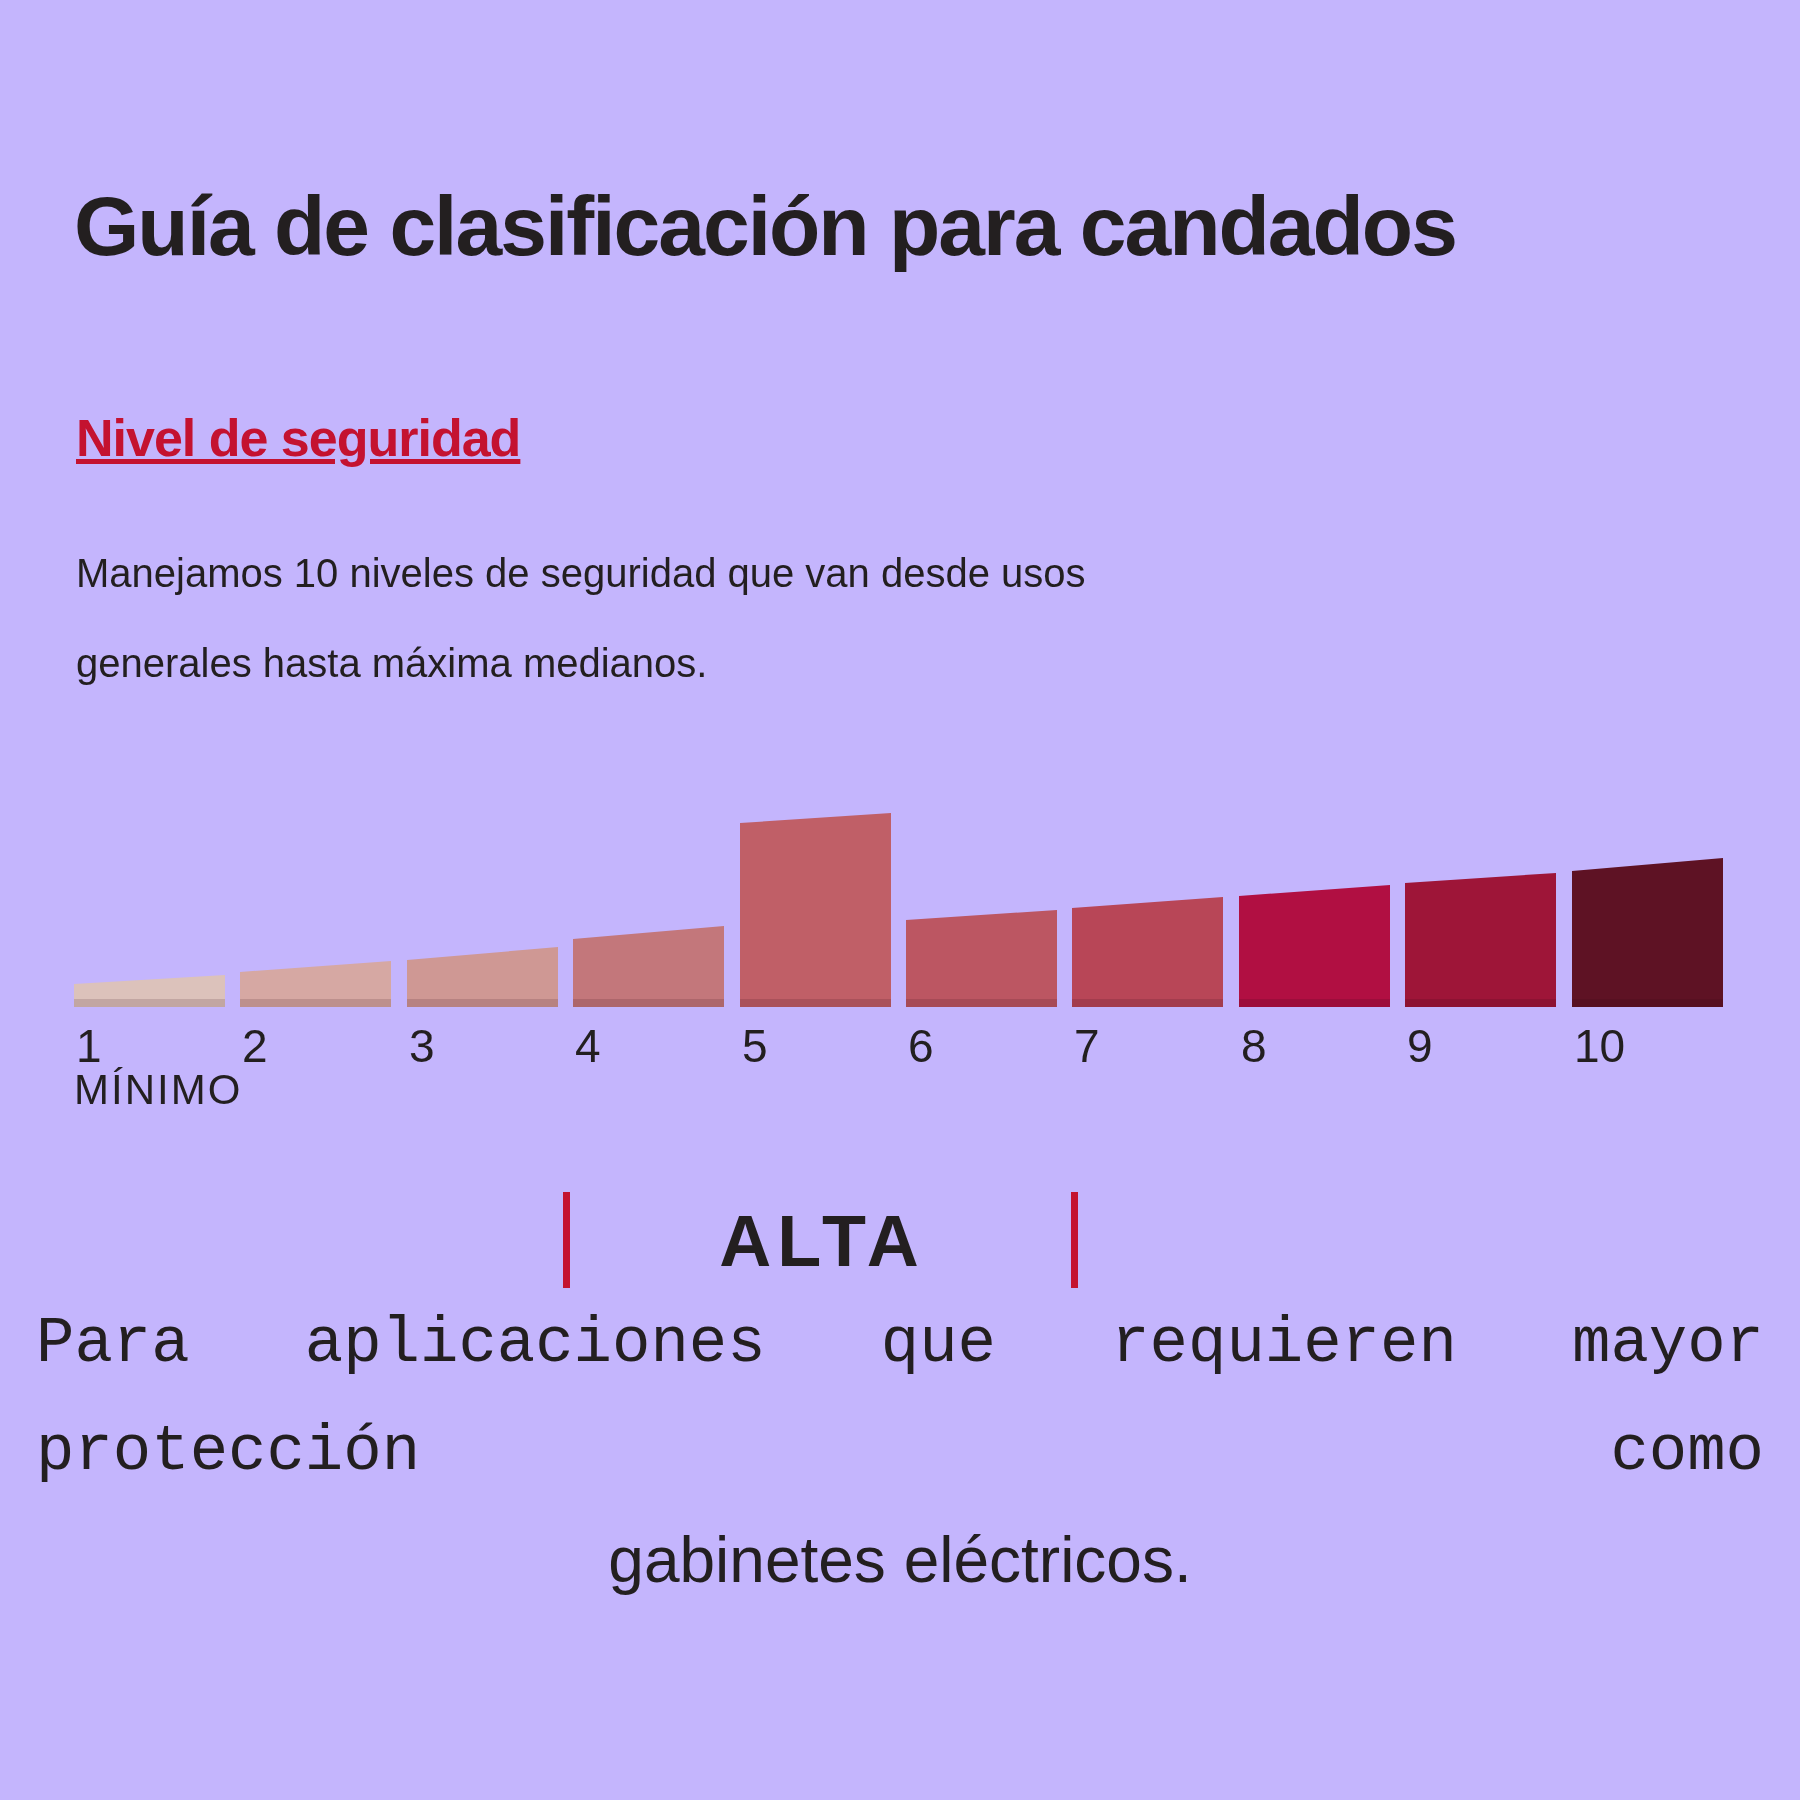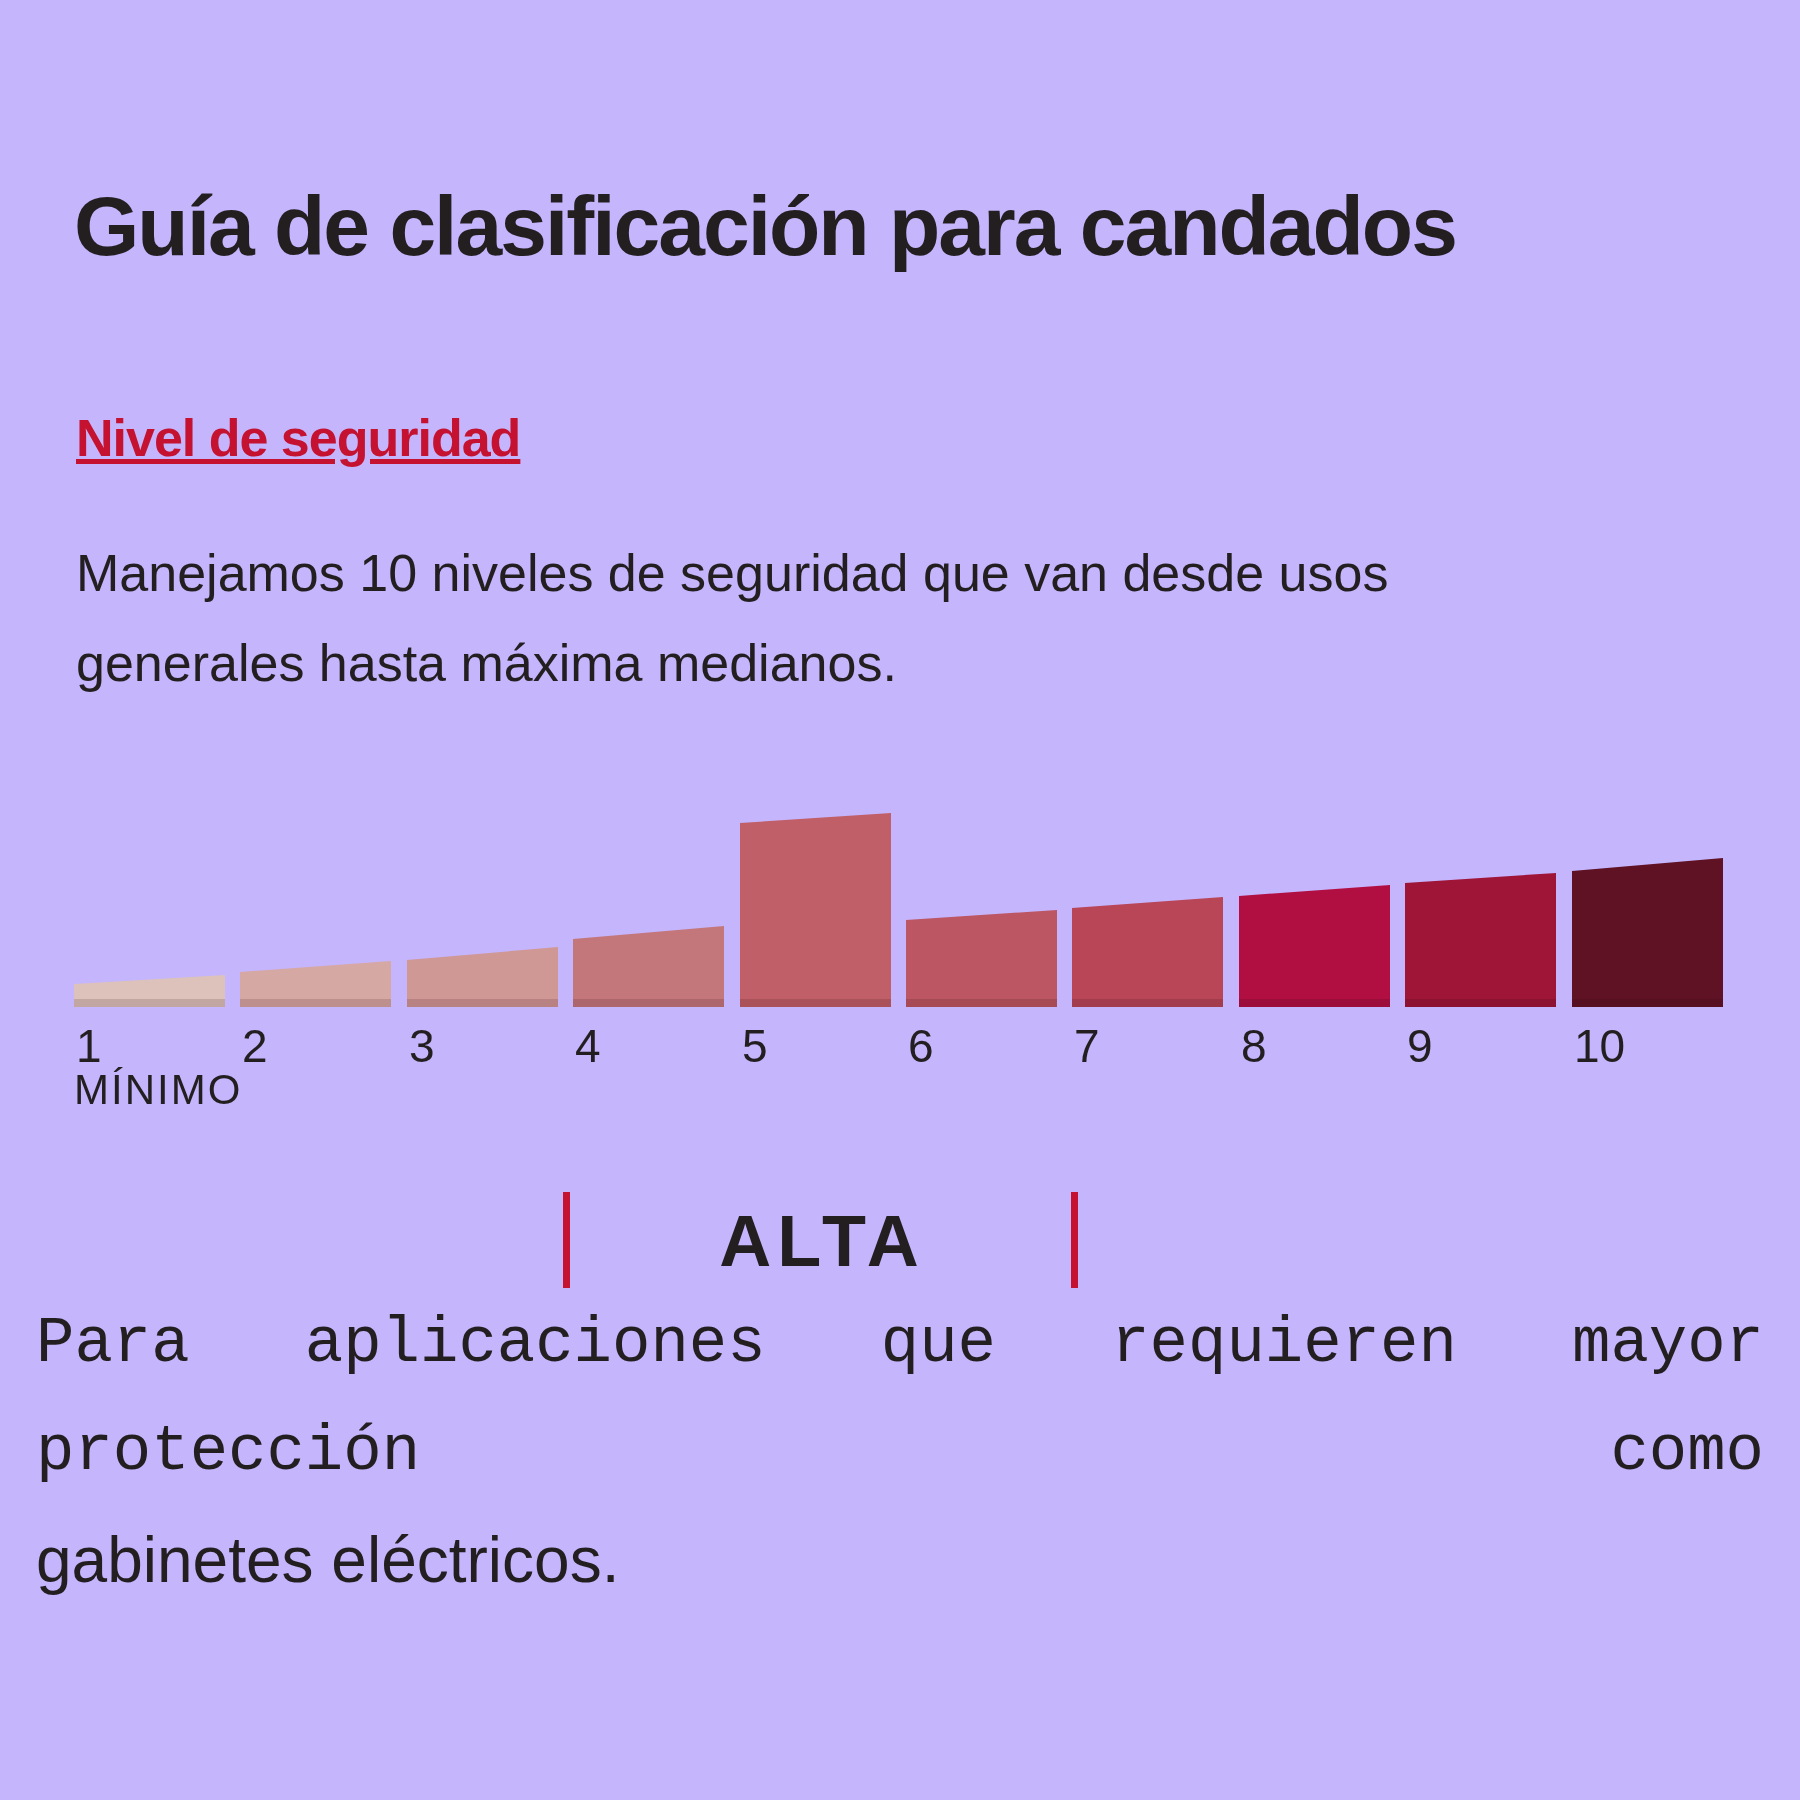--- a/index.html
+++ b/index.html
@@ -22,21 +22,21 @@
   #section-heading{
     left:76px;top:408px;
     font-size:52px;font-weight:bold;
     letter-spacing:-1px;
     font-stretch:condensed;
     white-space:nowrap;
     text-decoration:underline;
   }
   #intro-text{
     left:76px;top:528px;
-    font-size:52px;line-height:90px;
+    font-size:40px;line-height:90px;
     font-stretch:condensed;
     white-space:nowrap;
   }
   #chart{
     left:0;top:750px;
     width:1800px;height:380px;
   }
   .tick-num{
     font-family:"Liberation Sans","DejaVu Sans",sans-serif;
     font-size:46px;fill:#231f20;font-stretch:condensed;
@@ -56,21 +56,21 @@
     font-size:72px;font-weight:bold;
     letter-spacing:6px;
     font-stretch:condensed;
     white-space:nowrap;
   }
   #footer-paragraph{
     left:36px;top:1290px;width:1728px;
     font-size:64px;line-height:108px;
     font-stretch:condensed;
   }
-  .footer-line{width:100%;}
+  .footer-line{width:100%;text-align:center;}
   .footer-line.justified{text-align:justify;text-align-last:justify;font-family:Liberation Mono, monospace;}
 </style>
 </head>
 <body>
 
 <div id="canvas" style="color: rgb(35, 31, 32);">
 
   <div id="page-title" class="abs">Guía de clasificación para candados</div>
 
   <div id="section-heading" class="abs" style="color: rgb(196, 18, 48);">Nivel de seguridad</div>

